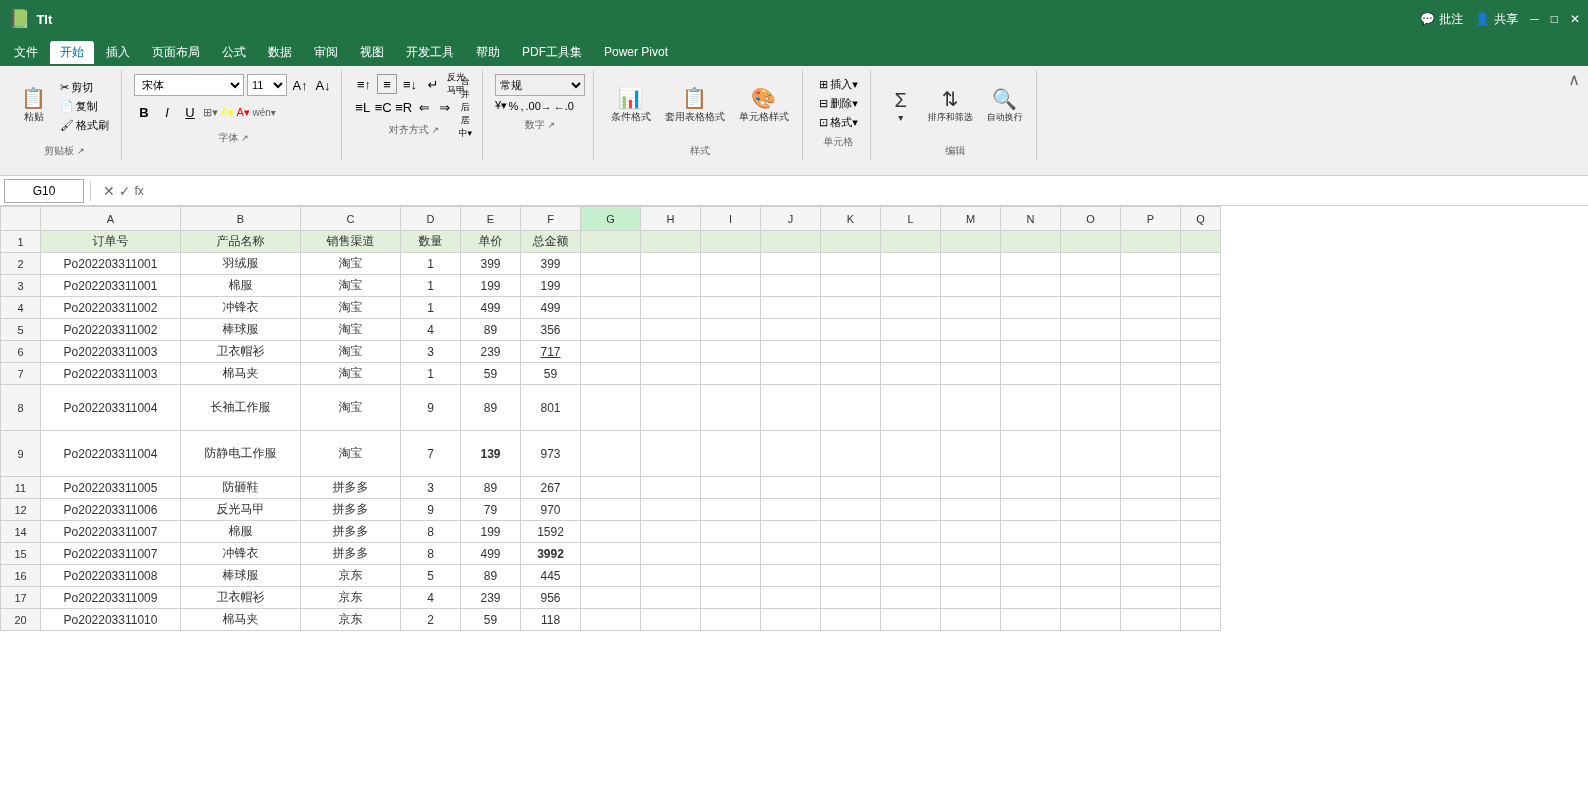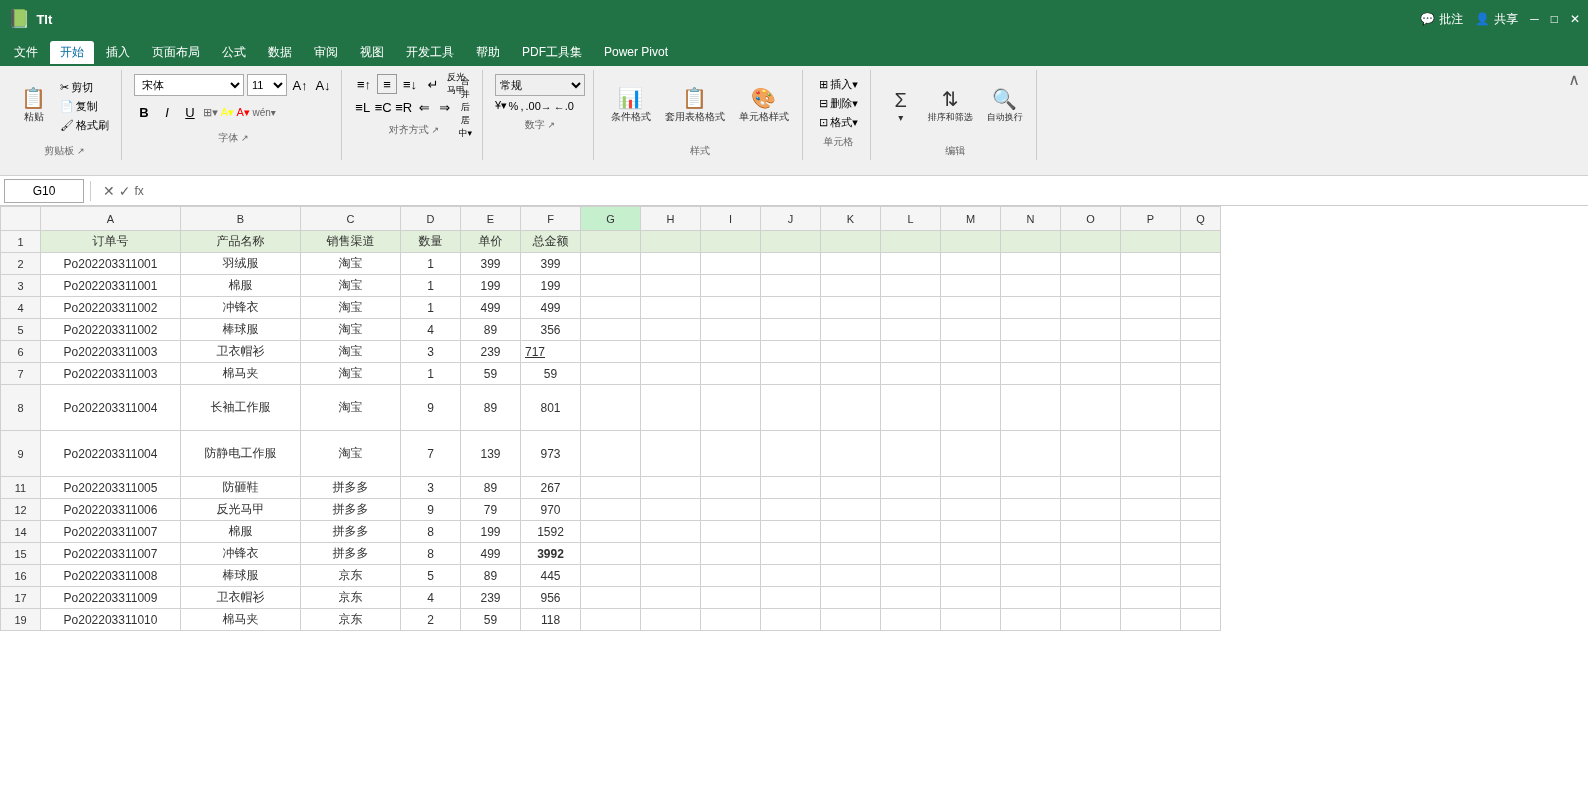--- a/index.html
+++ b/index.html
@@ -487,21 +487,21 @@
             <td></td>
             <td></td>
           </tr>
           <tr>
             <th class="row-header">6</th>
             <td style="text-align: center;">Po202203311003</td>
             <td style="text-align: center;">卫衣帽衫</td>
             <td style="text-align: center;">淘宝</td>
             <td style="text-align: center;">3</td>
             <td style="text-align: center;">239</td>
-            <td style="border-right: 1px dashed rgb(153, 153, 153);  text-decoration: underline;">717</td>
+            <td style="border-right: 1px dashed rgb(153, 153, 153); text-align: center; text-decoration: underline;">717</td>
             <td></td>
             <td></td>
             <td></td>
             <td></td>
             <td></td>
             <td></td>
             <td></td>
             <td></td>
             <td></td>
             <td></td>
@@ -546,21 +546,21 @@
             <td></td>
             <td></td>
             <td></td>
           </tr>
           <tr style="height: 46px;">
             <th class="row-header">9</th>
             <td style="text-align: center;">Po202203311004</td>
             <td style="text-align: center;">防静电工作服</td>
             <td style="text-align: center;">淘宝</td>
             <td style="text-align: center;">7</td>
-            <td style="text-align: center;">139</td>
+            <td style="text-align: center; font-weight: bold;">139</td>
             <td style="border-right: 1px dashed rgb(153, 153, 153); text-align: center; margin-left: 39px;">973</td>
             <td></td>
             <td></td>
             <td></td>
             <td></td>
             <td></td>
             <td></td>
             <td></td>
             <td></td>
             <td></td>
@@ -681,21 +681,21 @@
             <td></td>
             <td></td>
             <td></td>
             <td></td>
             <td></td>
             <td></td>
             <td></td>
             <td></td>
           </tr>
           <tr>
-            <th class="row-header">19</th>
+            <th class="row-header">20</th>
             <td style="text-align: center;">Po202203311010</td>
             <td style="text-align: center;">棉马夹</td>
             <td style="text-align: center;">京东</td>
             <td style="text-align: center;">2</td>
             <td style="text-align: center;">59</td>
             <td style="border-right: 1px dashed rgb(153, 153, 153); text-align: center;">118</td>
             <td></td>
             <td></td>
             <td></td>
             <td></td>

